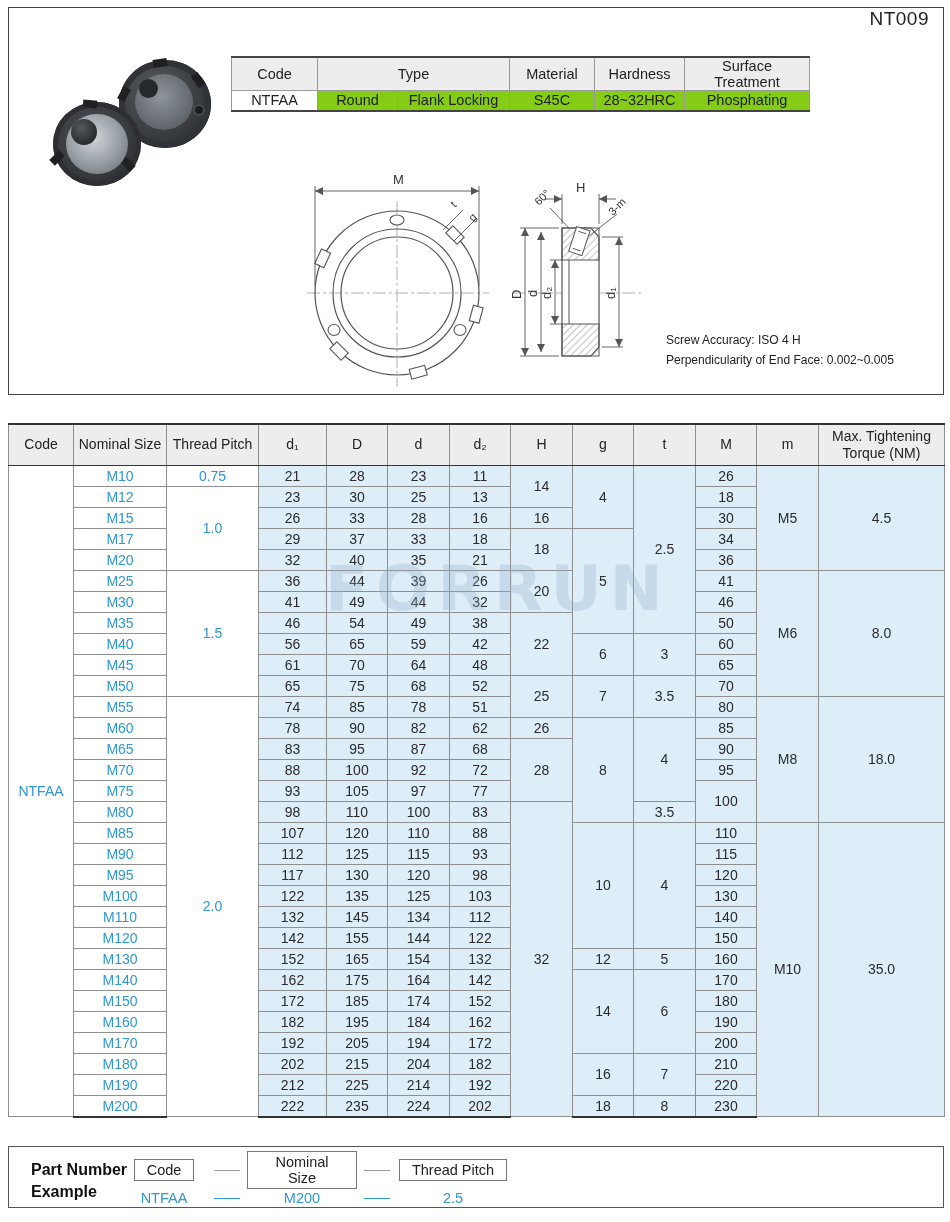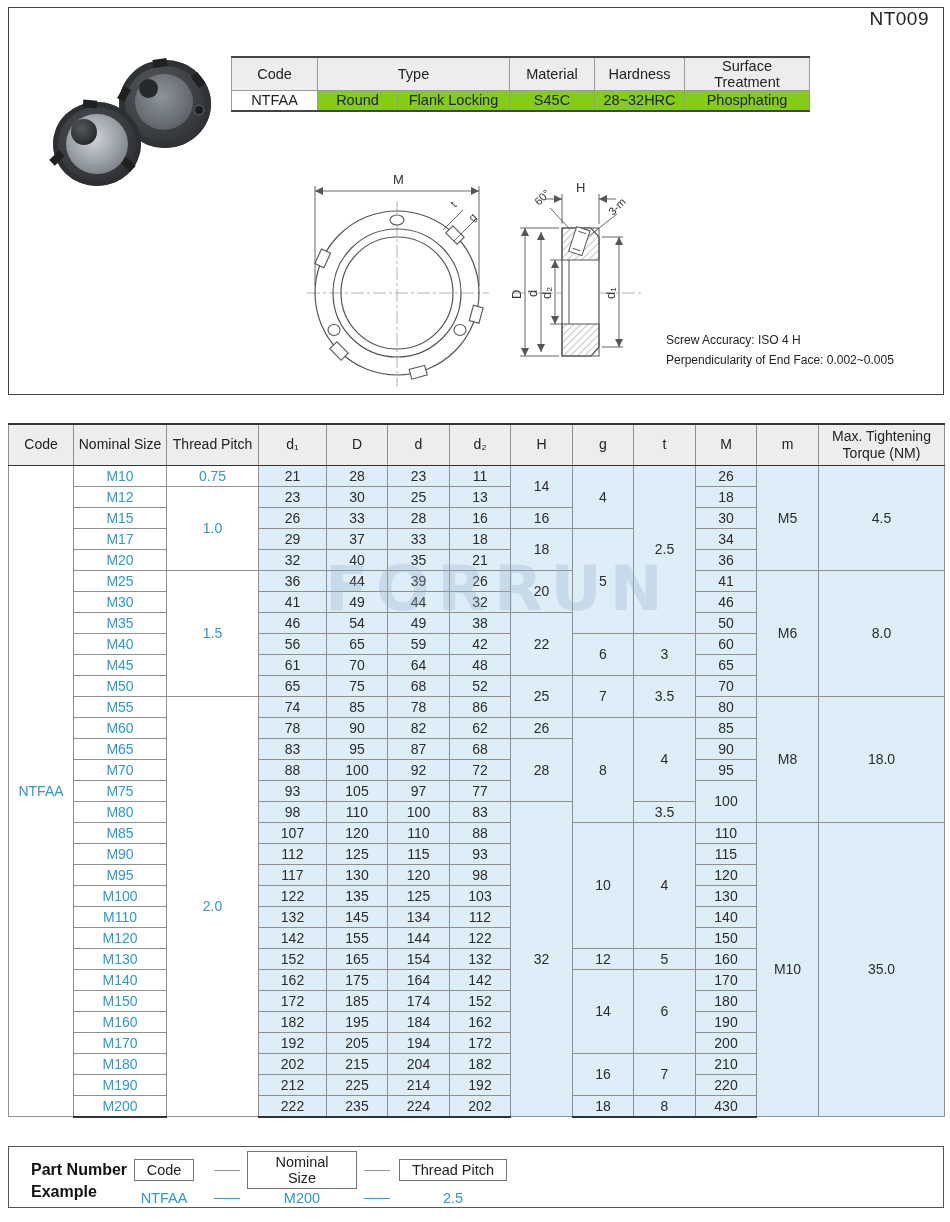--- a/index.html
+++ b/index.html
@@ -428,21 +428,21 @@
           <td class="col-data" rowspan="2">7</td>
           <td class="col-data" rowspan="2">3.5</td>
           <td class="col-data" rowspan="1">70</td>
         </tr>
         <tr>
           <td class="col-nominal">M55</td>
           <td class="col-pitch" rowspan="20">2.0</td>
           <td class="col-data">74</td>
           <td class="col-data">85</td>
           <td class="col-data">78</td>
-          <td class="col-data">86</td>
+          <td class="col-data">51</td>
           <td class="col-data" rowspan="1">80</td>
           <td class="col-data" rowspan="6">M8</td>
           <td class="col-data" rowspan="6">18.0</td>
         </tr>
         <tr>
           <td class="col-nominal">M60</td>
           <td class="col-data">78</td>
           <td class="col-data">90</td>
           <td class="col-data">82</td>
           <td class="col-data">62</td>
@@ -600,21 +600,21 @@
           <td class="col-data" rowspan="1">220</td>
         </tr>
         <tr>
           <td class="col-nominal">M200</td>
           <td class="col-data">222</td>
           <td class="col-data">235</td>
           <td class="col-data">224</td>
           <td class="col-data">202</td>
           <td class="col-data" rowspan="1">18</td>
           <td class="col-data" rowspan="1">8</td>
-          <td class="col-data" rowspan="1">430</td>
+          <td class="col-data" rowspan="1">230</td>
         </tr>
       </tbody>
   </table>
 
   <div class="watermark">FORRUN</div>
 
   <div class="example-box">
     <div class="example-title">
       <div>Part Number</div>
       <div>Example</div>

